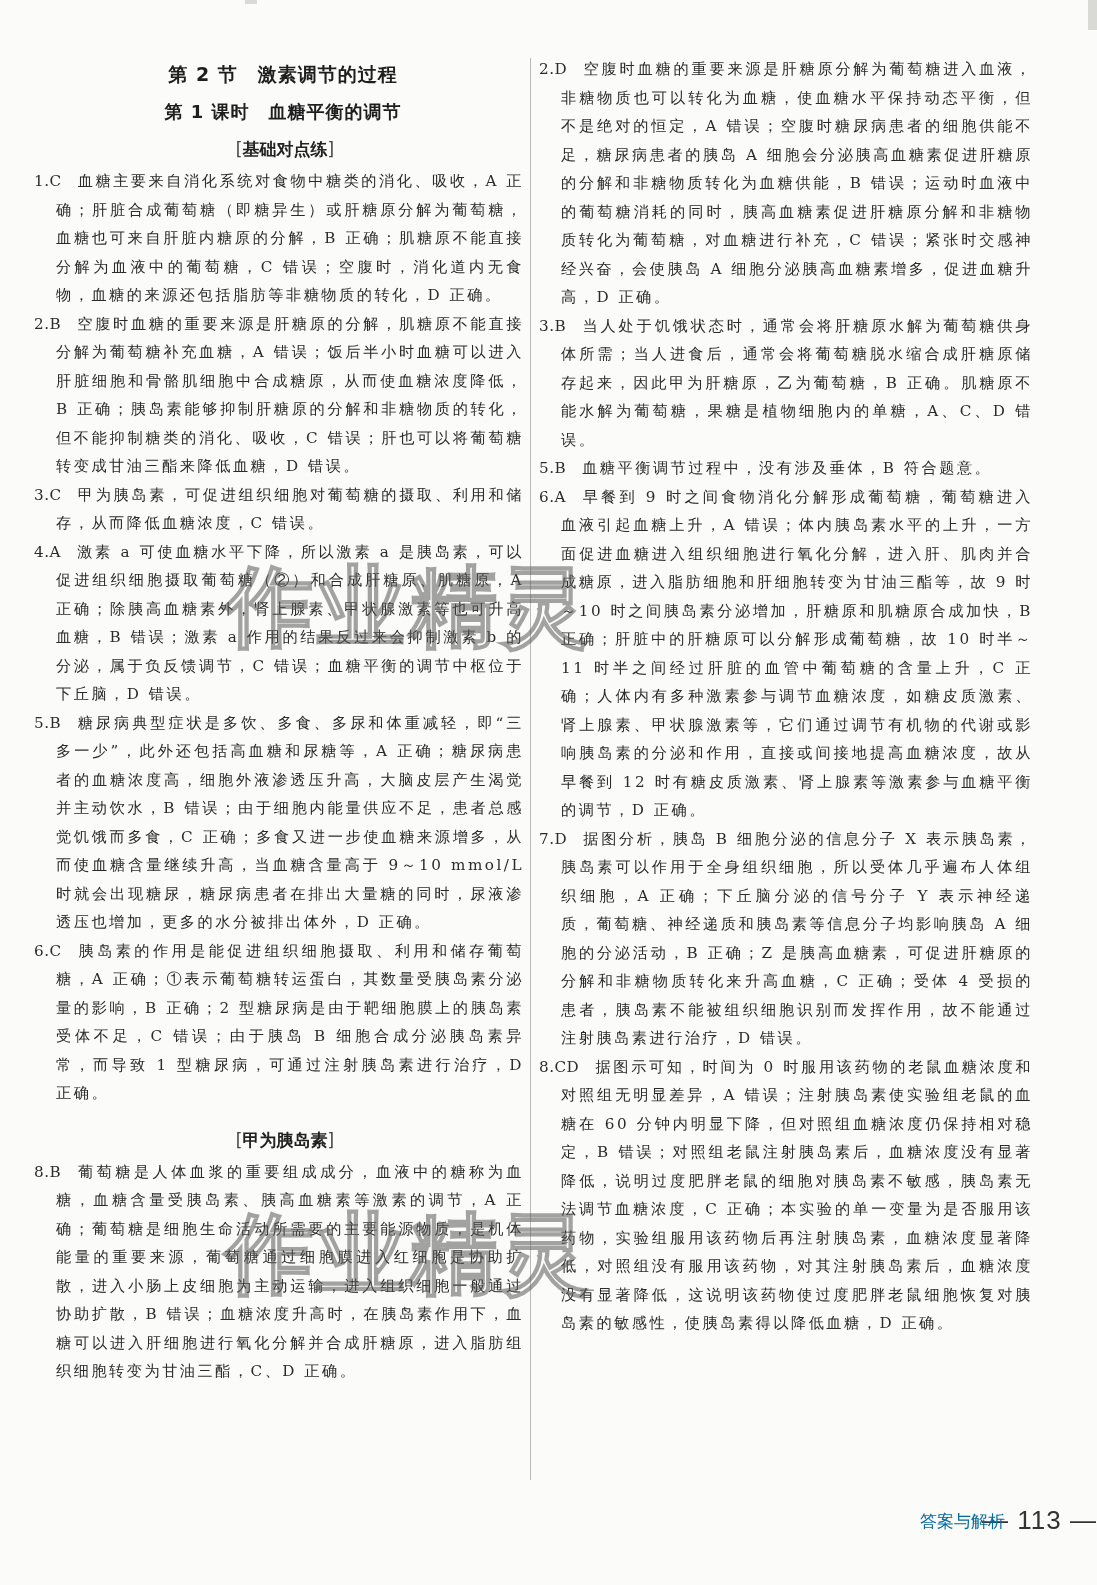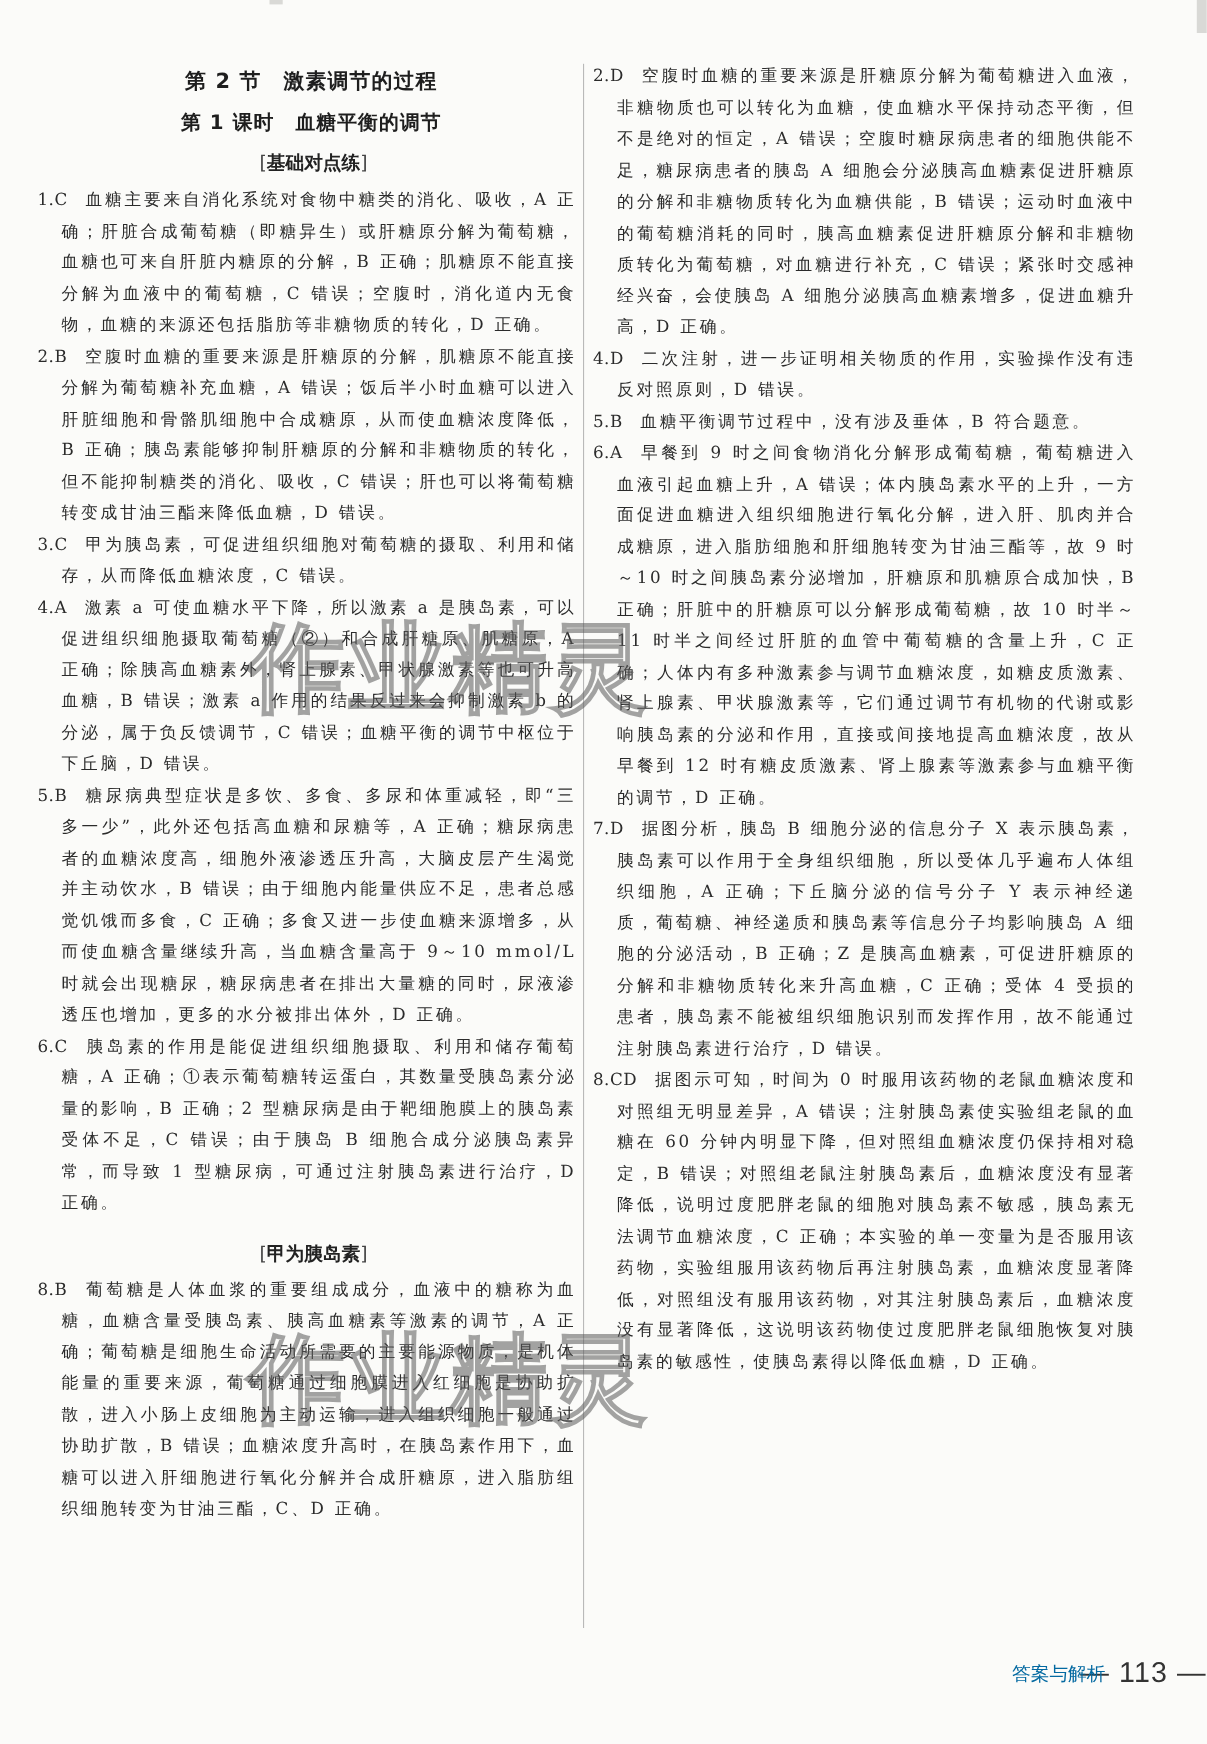--- a/index.html
+++ b/index.html
@@ -88,21 +88,21 @@
     <div class="section-gap"></div>
     <div class="section-title">
       <span class="br">[</span><span>甲为胰岛素</span><span class="br">]</span>
     </div>
 
     <div class="item"><span class="key">8.B</span><span>葡萄糖是人体血浆的重要组成成分，血液中的糖称为血糖，血糖含量受胰岛素、胰高血糖素等激素的调节，A 正确；葡萄糖是细胞生命活动所需要的主要能源物质，是机体能量的重要来源，葡萄糖通过细胞膜进入红细胞是协助扩散，进入小肠上皮细胞为主动运输，进入组织细胞一般通过协助扩散，B 错误；血糖浓度升高时，在胰岛素作用下，血糖可以进入肝细胞进行氧化分解并合成肝糖原，进入脂肪组织细胞转变为甘油三酯，C、D 正确。</span></div>
   </div>
 
   <div class="col col-right">
     <div class="item"><span class="key">2.D</span><span>空腹时血糖的重要来源是肝糖原分解为葡萄糖进入血液，非糖物质也可以转化为血糖，使血糖水平保持动态平衡，但不是绝对的恒定，A 错误；空腹时糖尿病患者的细胞供能不足，糖尿病患者的胰岛 A 细胞会分泌胰高血糖素促进肝糖原的分解和非糖物质转化为血糖供能，B 错误；运动时血液中的葡萄糖消耗的同时，胰高血糖素促进肝糖原分解和非糖物质转化为葡萄糖，对血糖进行补充，C 错误；紧张时交感神经兴奋，会使胰岛 A 细胞分泌胰高血糖素增多，促进血糖升高，D 正确。</span></div>
-    <div class="item"><span class="key">4.D</span><span>二次注射，进一步证明相关物质的作用，实验操作没有违反对照原则，D 错误。</span></div>
+    <div class="item"><span class="key">3.B</span><span>当人处于饥饿状态时，通常会将肝糖原水解为葡萄糖供身体所需；当人进食后，通常会将葡萄糖脱水缩合成肝糖原储存起来，因此甲为肝糖原，乙为葡萄糖，B 正确。肌糖原不能水解为葡萄糖，果糖是植物细胞内的单糖，A、C、D 错误。</span></div>
     <div class="item"><span class="key">5.B</span><span>血糖平衡调节过程中，没有涉及垂体，B 符合题意。</span></div>
     <div class="item"><span class="key">6.A</span><span>早餐到 9 时之间食物消化分解形成葡萄糖，葡萄糖进入血液引起血糖上升，A 错误；体内胰岛素水平的上升，一方面促进血糖进入组织细胞进行氧化分解，进入肝、肌肉并合成糖原，进入脂肪细胞和肝细胞转变为甘油三酯等，故 9 时～10 时之间胰岛素分泌增加，肝糖原和肌糖原合成加快，B 正确；肝脏中的肝糖原可以分解形成葡萄糖，故 10 时半～11 时半之间经过肝脏的血管中葡萄糖的含量上升，C 正确；人体内有多种激素参与调节血糖浓度，如糖皮质激素、肾上腺素、甲状腺激素等，它们通过调节有机物的代谢或影响胰岛素的分泌和作用，直接或间接地提高血糖浓度，故从早餐到 12 时有糖皮质激素、肾上腺素等激素参与血糖平衡的调节，D 正确。</span></div>
     <div class="item"><span class="key">7.D</span><span>据图分析，胰岛 B 细胞分泌的信息分子 X 表示胰岛素，胰岛素可以作用于全身组织细胞，所以受体几乎遍布人体组织细胞，A 正确；下丘脑分泌的信号分子 Y 表示神经递质，葡萄糖、神经递质和胰岛素等信息分子均影响胰岛 A 细胞的分泌活动，B 正确；Z 是胰高血糖素，可促进肝糖原的分解和非糖物质转化来升高血糖，C 正确；受体 4 受损的患者，胰岛素不能被组织细胞识别而发挥作用，故不能通过注射胰岛素进行治疗，D 错误。</span></div>
     <div class="item"><span class="key">8.CD</span><span>据图示可知，时间为 0 时服用该药物的老鼠血糖浓度和对照组无明显差异，A 错误；注射胰岛素使实验组老鼠的血糖在 60 分钟内明显下降，但对照组血糖浓度仍保持相对稳定，B 错误；对照组老鼠注射胰岛素后，血糖浓度没有显著降低，说明过度肥胖老鼠的细胞对胰岛素不敏感，胰岛素无法调节血糖浓度，C 正确；本实验的单一变量为是否服用该药物，实验组服用该药物后再注射胰岛素，血糖浓度显著降低，对照组没有服用该药物，对其注射胰岛素后，血糖浓度没有显著降低，这说明该药物使过度肥胖老鼠细胞恢复对胰岛素的敏感性，使胰岛素得以降低血糖，D 正确。</span></div>
   </div>
 
   <div class="watermark wm-1">作业精灵</div>
   <div class="watermark wm-2">作业精灵</div>
 
   <div class="footer-num">— 113 —</div>

